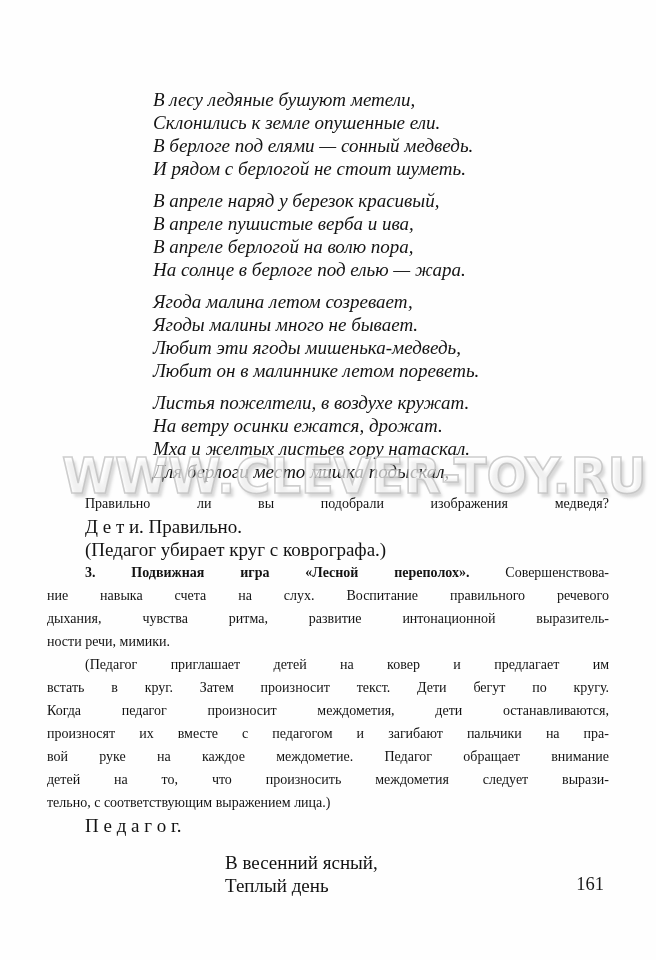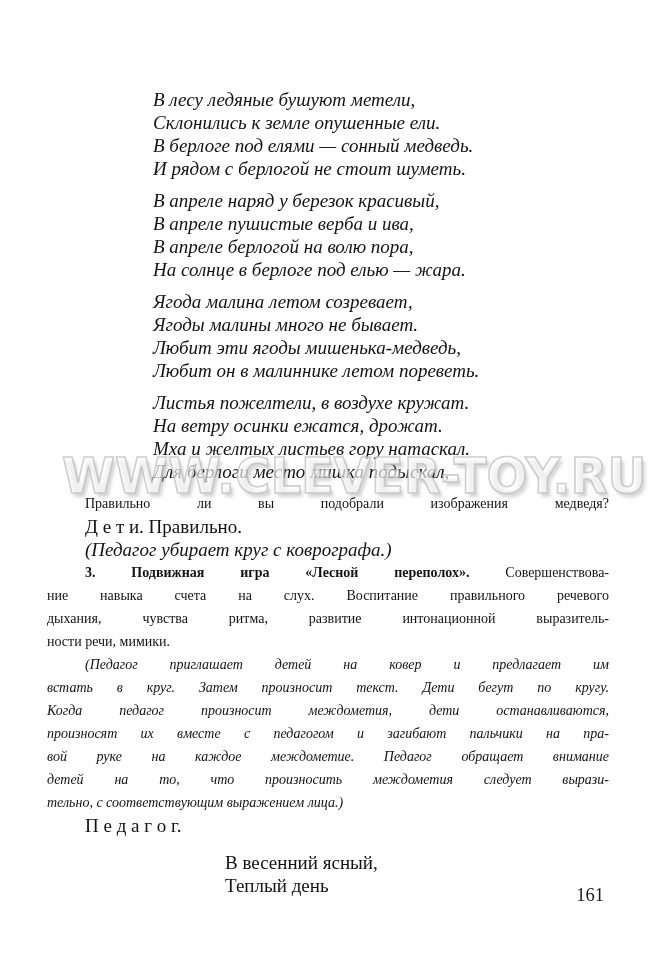--- a/index.html
+++ b/index.html
@@ -29,31 +29,30 @@
   
   .p-line {
     font-size: 14px;
     line-height: 23px;
     text-align: justify;
     text-align-last: justify;
   }
   .p-first { text-indent: 38px; }
   .p-left { text-align: left; text-align-last: left; }
   .indent { text-indent: 38px; }
-  .italic { font-style: italic; }
+  .italic { }
   .bold { font-weight: bold; }
   .dialogue-block { margin-top: 8px; }
   .closing-verse { margin-left: 178px; margin-top: 14px; }
   .page-number {
     position: absolute;
     right: 52px;
     top: 874px;
     font-size: 18.5px;
     color: #1a1a1a;
-    margin-top: 11px;
   }
   .watermark {
     position: absolute;
     left: 62px;
     top: 448px;
     width: 594px;
     font-family: "DejaVu Sans", sans-serif;
     font-weight: bold;
     font-size: 49px;
     letter-spacing: 0px;

